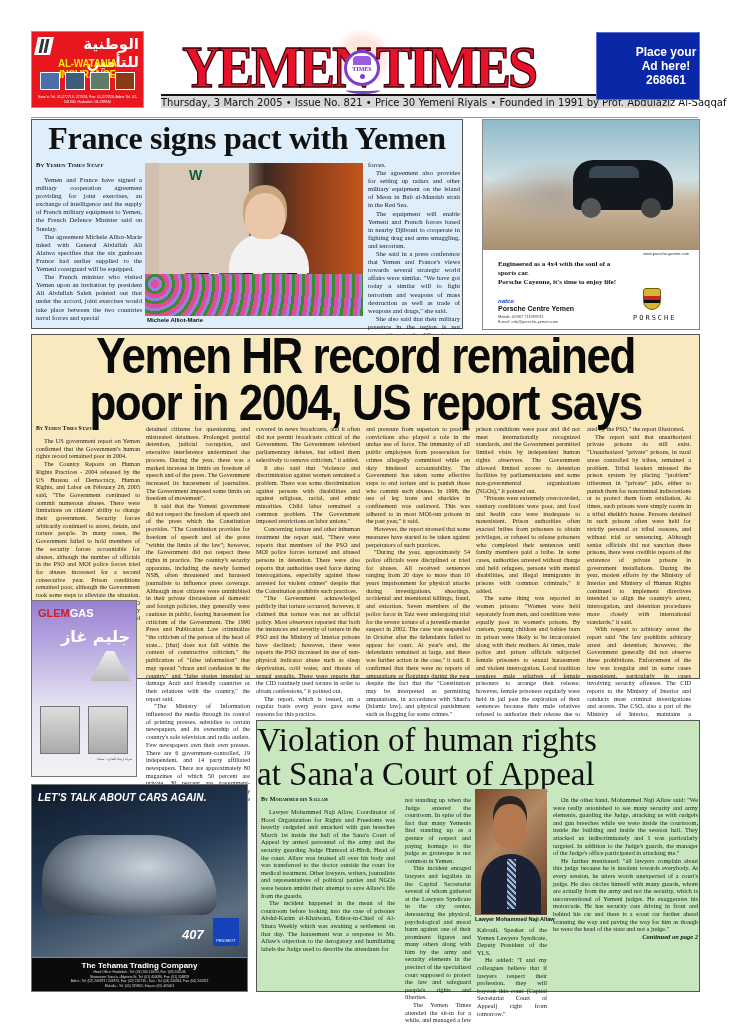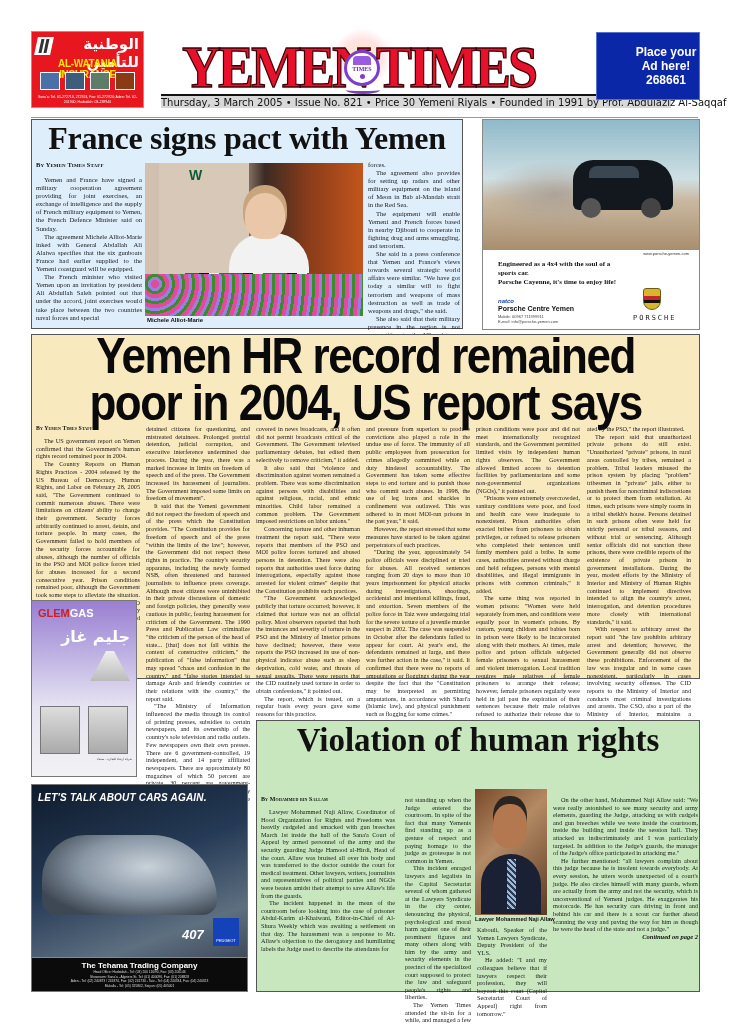--- a/index.html
+++ b/index.html
@@ -91,21 +91,21 @@
   .peugeot .head { position: absolute; left: 6px; top: 7px; font-family: "Liberation Sans", sans-serif; font-weight: bold; font-size: 10px; color: #fff; letter-spacing: 0.2px; font-style: italic; }
   .peugeot .car { position: absolute; left: 10px; top: 50px; width: 175px; height: 80px; background: radial-gradient(ellipse at 60% 40%, #c8d2da 0%, #8895a3 45%, #3e4854 80%); border-radius: 60px 90px 20px 20px; }
   .peugeot .model { position: absolute; left: 150px; top: 142px; font-family: "Liberation Sans", sans-serif; font-style: italic; font-weight: bold; font-size: 13px; color: #fff; }
   .peugeot .lion { position: absolute; left: 181px; top: 133px; width: 26px; height: 28px; background: #1542b8; color: #fff; font-size: 4px; font-family: "Liberation Sans", sans-serif; text-align: center; padding-top: 20px; }
   .peugeot .bottom { position: absolute; left: 0; right: 0; top: 172px; bottom: 0; background: #0b0b0b; border-top: 1px solid #888; text-align: center; color: #fff; font-family: "Liberation Sans", sans-serif; }
   .peugeot .company { font-weight: bold; font-size: 8px; margin-top: 3px; }
   .peugeot .addr { font-size: 3.3px; line-height: 4.5px; color: #ddd; }
 
   
   .story3 { left: 256px; top: 720px; width: 444px; height: 272px; background: #c9e7bf; border: 1px solid #555; }
-  .story3 h1 { position: absolute; left: 0; right: 0; top: 2px; text-align: center; font-size: 33px; font-weight: bold; line-height: 34px; }
+  .story3 h1 { position: absolute; left: 0; right: 0; top: 2px; text-align: left; font-size: 33px; font-weight: normal; line-height: 34px; }
   .story3 .col { position: absolute; top: 75px; width: 134px; }
   .story3 .c1 { left: 4px; } .story3 .c2 { left: 148px; } .story3 .c4 { left: 296px; top: 75px; width: 145px; }
   .story3 .c3 { left: 148px; top: 212px; width: 140px; }
   .story3 .col-text { font-size: 6.3px; line-height: 7.6px; }
   .photo2 { position: absolute; left: 149px; top: 66px; width: 140px; height: 122px; background: linear-gradient(135deg, #7a4a2a 0%, #b48a64 40%, #5c3a24 100%); overflow: hidden; }
   .photo2 .face { position: absolute; left: 45px; top: 15px; width: 45px; height: 55px; border-radius: 45% 45% 40% 40%; background: #b47850; box-shadow: 0 -8px 0 0 #2a2520; }
   .photo2 .suit { position: absolute; left: 20px; top: 65px; width: 100px; height: 60px; background: #1a2134; border-radius: 40px 40px 0 0; }
   .photo2 .tie { position: absolute; left: 64px; top: 70px; width: 9px; height: 50px; background: repeating-linear-gradient(45deg, #9fb8d4 0 2px, #2a3a56 2px 4px); }
   .photo2-cap { position: absolute; left: 150px; top: 188px; font-family: "Liberation Sans", sans-serif; font-weight: bold; font-size: 5.6px; }
 </style>
@@ -272,20 +272,21 @@
     <div class="addr">Head Office: Hodeidah - Tel: (03) 200 116/90, Fax: (03) 200146</div>
     <div class="addr">Showroom: Sana'a - Algeiers St. Tel: (01) 400096, Fax: (01) 208828</div>
     <div class="addr">Aden - Tel: (02) 240873 / 241874, Fax: (02) 241730 - Taiz - Tel: (04) 240334, Fax: (04) 240323</div>
     <div class="addr">Mukalla - Tel: (05) 325802, Seiyun: (05) 405001</div>
   </div>
 </div>
 
 <div class="abs story3">
   <h1>
     <div>Violation of human rights</div>
+    <div>at Sana'a Court of Appeal</div>
   </h1>
   <div class="col c1">
     <div class="byline" style="font-size:6px">By Mohammed bin Sallam</div>
     <div class="col-text" style="margin-top:6px">
       <p>Lawyer Mohammed Naji Allaw, Coordinator of Hood Organization for Rights and Freedoms was heavily cudgeled and smacked with gun breeches March 1st inside the hall of the Sana'a Court of Appeal by armed personnel of the army and the security guarding Judge Hamood al-Hirdi, Head of the court. Allaw was bruised all over his body and was transferred to the doctor outside the court for medical treatment. Other lawyers, writers, journalists and representatives of political parties and NGOs were beaten amidst their attempt to save Allaw's life from the guards.</p>
       <p>The incident happened in the mean of the courtroom before looking into the case of prisoner Abdul-Karim al-Khaiwani, Editor-in-Chief of Al-Shura Weekly which was awaiting a settlement on that day. The harassment was a response to Mr. Allaw's objection to the derogatory and humiliating labels the Judge used to describe the attendants for</p>
     </div>
   </div>
   <div class="col c2" style="width:66px">
     <div class="col-text">

